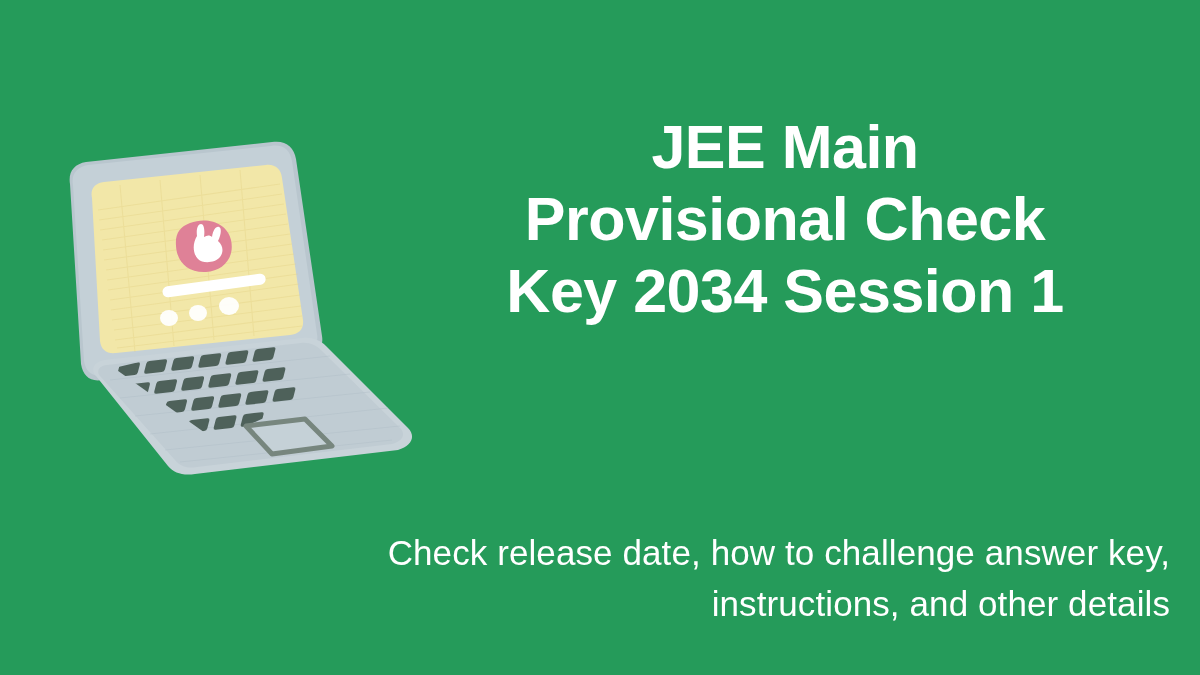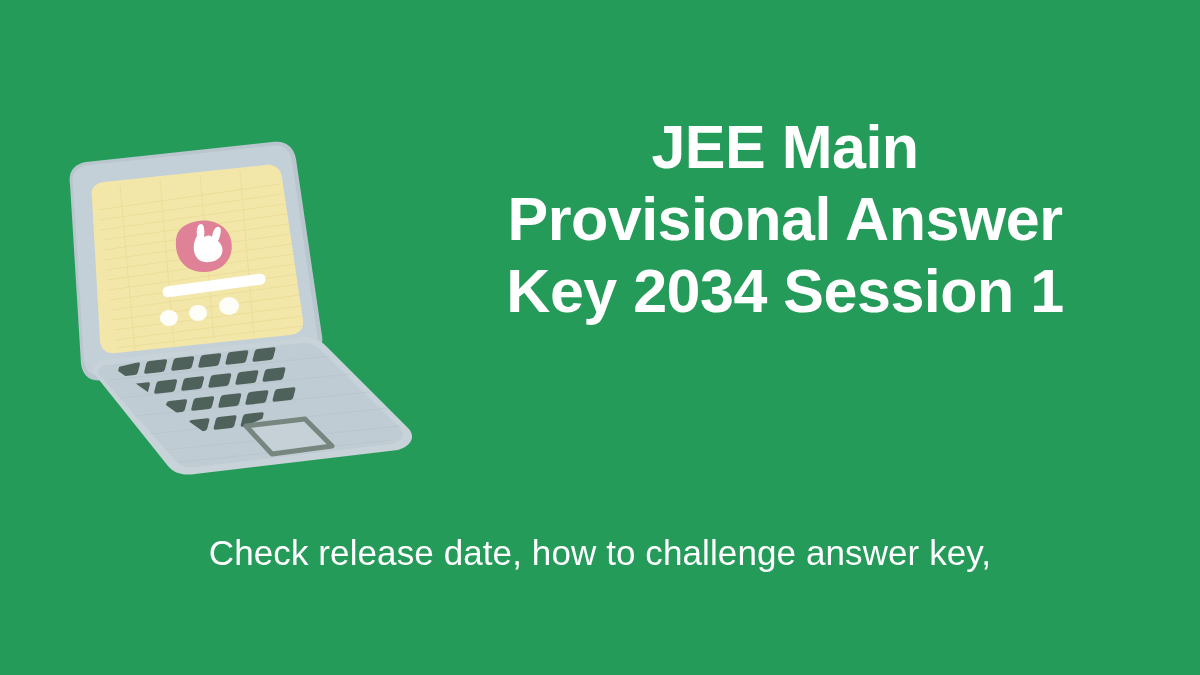--- a/index.html
+++ b/index.html
@@ -62,20 +62,21 @@
     text-align: center;
     color: #FFFFFF;
     font-family: "Liberation Sans", sans-serif;
     font-weight: normal;
     font-size: 35px;
     line-height: 1.45;
     letter-spacing: 0.1px;
   }
   #subtitle .sub-line {
     display: block;
+    text-align: right;
   }
 </style>
 </head>
 <body>
 
 <div id="banner">
 
   <div id="laptop-illustration">
     <svg viewBox="0 0 380 345" xmlns="http://www.w3.org/2000/svg">
       <defs>
@@ -224,21 +225,22 @@
 
         <g>
           <path d="M206 286 L265 279 L292 306 L232 314 Z" fill="#C5D1D7" stroke="#77867E" stroke-width="5" stroke-linejoin="round"></path>
         </g>
       </g>
     </svg>
   </div>
 
   <div id="headline">
     <span class="hl-line">JEE Main</span>
-    <span class="hl-line">Provisional Answer</span>
+    <span class="hl-line">Provisional Check</span>
     <span class="hl-line">Key 2034 Session 1</span>
   </div>
 
   <div id="subtitle">
     <span class="sub-line">Check release date, how to challenge answer key,</span>
+    <span class="sub-line">instructions, and other details</span>
   </div>
 
 </div>
 
 </body></html>

